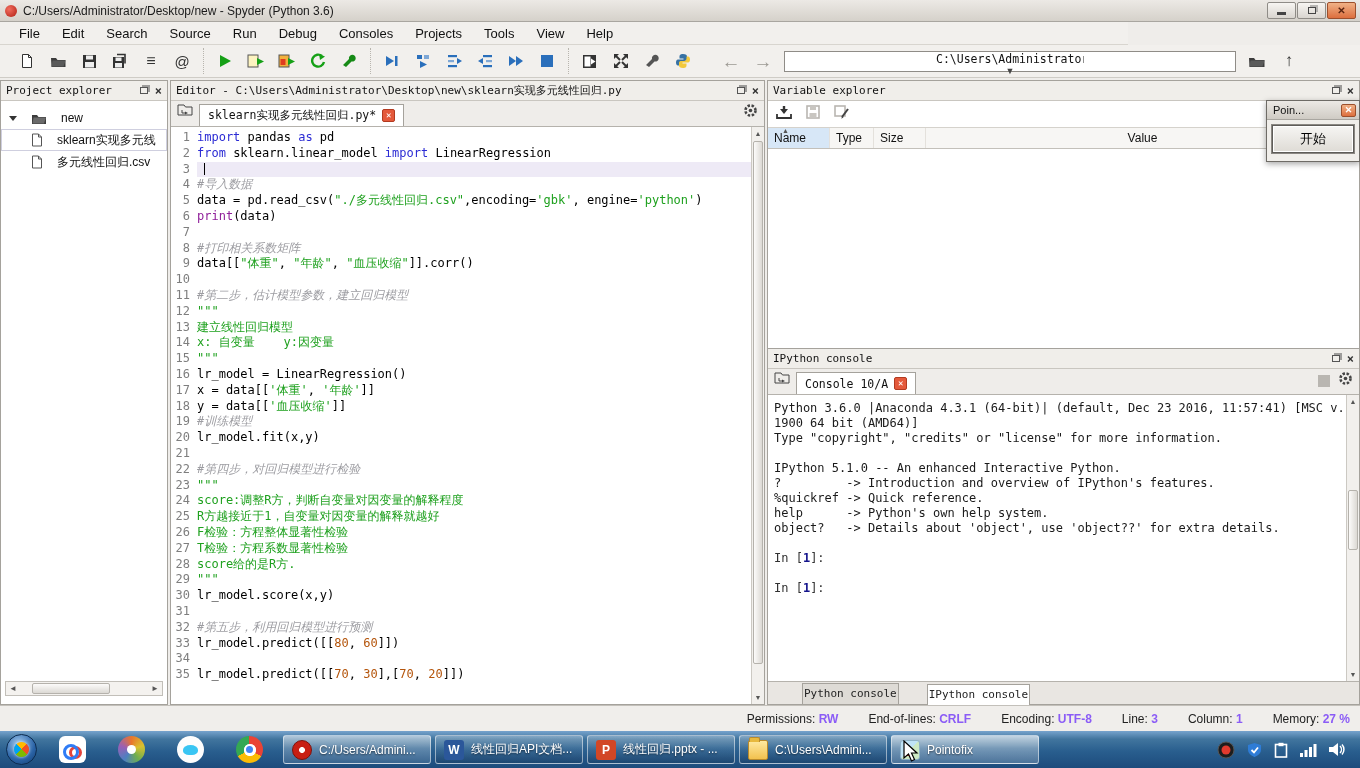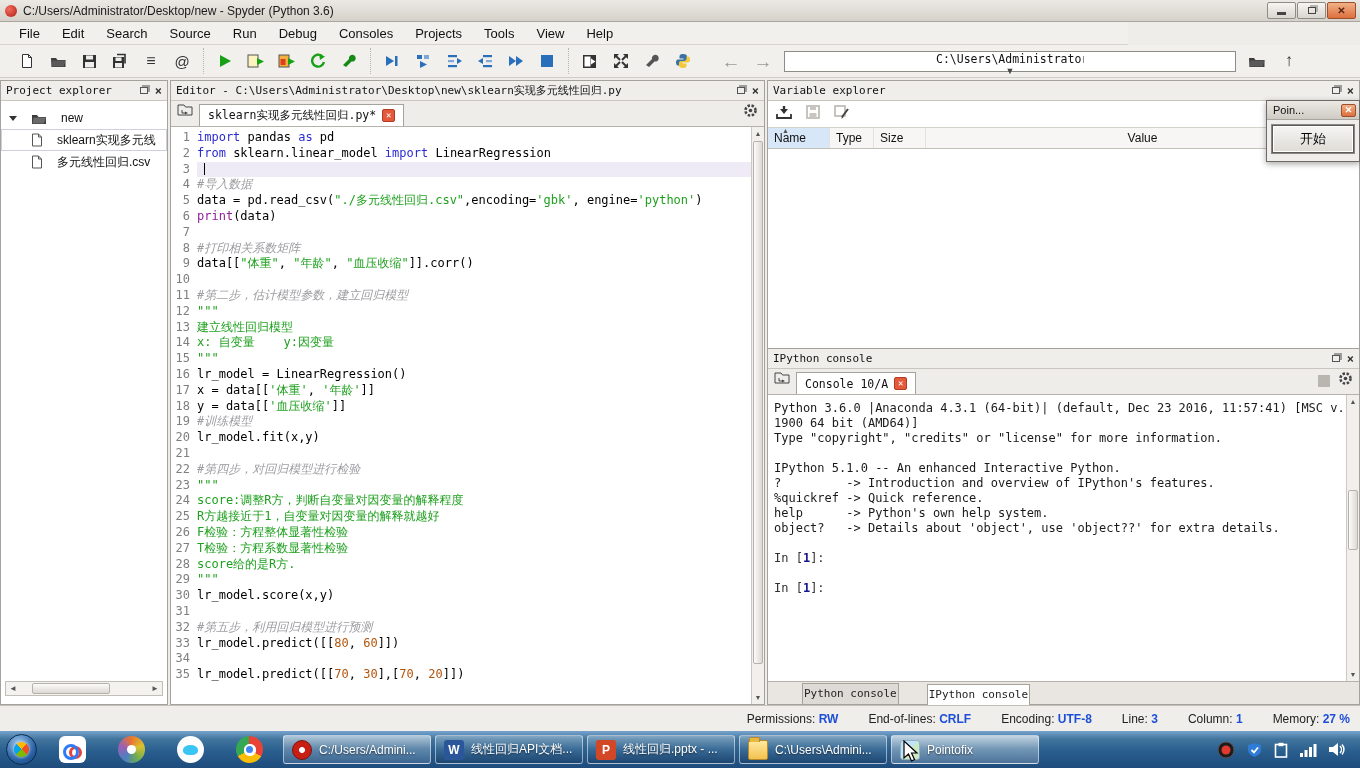--- a/index.html
+++ b/index.html
@@ -104,21 +104,21 @@
   
   .poin-win { position:absolute; top:20px; right:0; width:94px; height:62px; border:1px solid #6e6b66; background:#f0eeea; box-shadow:0 2px 6px rgba(0,0,0,.35); z-index:5; }
   .poin-title { height:19px; background:linear-gradient(#ece9e5,#cfcbc4); border-bottom:1px solid #a9a6a0; display:flex; align-items:center; padding:0 3px 0 6px; font-size:11px; color:#111; }
   .poin-close { margin-left:auto; width:15px; height:13px; background:linear-gradient(#f0b186,#dd6f3e); border:1px solid #9c4f2c; border-radius:2px; color:#fff; font-size:9px; font-weight:bold; display:flex; align-items:center; justify-content:center; }
   .poin-body { padding:5px; }
   .poin-btn { width:100%; height:28px; background:linear-gradient(#f6f5f3,#dedbd5); border:1px solid #5f5d59; box-shadow:inset 0 0 0 1px #fff, 0 0 0 1px #8a8782; font-size:13px; color:#000; display:flex; align-items:center; justify-content:center; font-family:"Liberation Sans",sans-serif; }
 
   
   .statusbar { position:absolute; top:705px; left:0; width:1360px; height:26px; background:#f0eeeb; border-top:1px solid #c3c0ba;
     display:flex; align-items:center; justify-content:flex-end; gap:30px; padding-right:10px; font-size:12px; color:#222; }
-  .status-item b { font-weight:bold; color:#1d4ed8; }
+  .status-item b { font-weight:bold; color:#8b5cf6; }
 
   
   .taskbar { position:absolute; top:731px; left:0; width:1360px; height:37px;
     background:linear-gradient(180deg,#76a3cd 0%,#41759e 22%,#295e8e 55%,#1d4b7c 100%); display:flex; align-items:center; padding-left:6px; }
   .orb { width:31px; height:31px; border-radius:50%; background:radial-gradient(circle at 40% 30%, #9ec7ee, #2a63a6 60%, #123c6e); border:1px solid #0d2c50; display:flex; align-items:center; justify-content:center; flex:none; }
   .orb-flag { width:15px; height:15px; border-radius:50%; background:conic-gradient(#f25022 0 90deg, #7fba00 90deg 180deg, #00a4ef 180deg 270deg, #ffb900 270deg 360deg); transform:rotate(45deg); box-shadow:0 0 3px rgba(255,255,255,.8); }
   .ql { display:flex; align-items:center; gap:32px; margin:0 20px 0 22px; }
   .ql-ic { width:27px; height:27px; position:relative; flex:none; }
   .ql-netdisk { background:#fff; border-radius:6px; }
   .ql-netdisk::after { content:""; position:absolute; left:4px; top:8px; width:10px; height:10px; border:3px solid #2f7cf6; border-radius:50%; }

